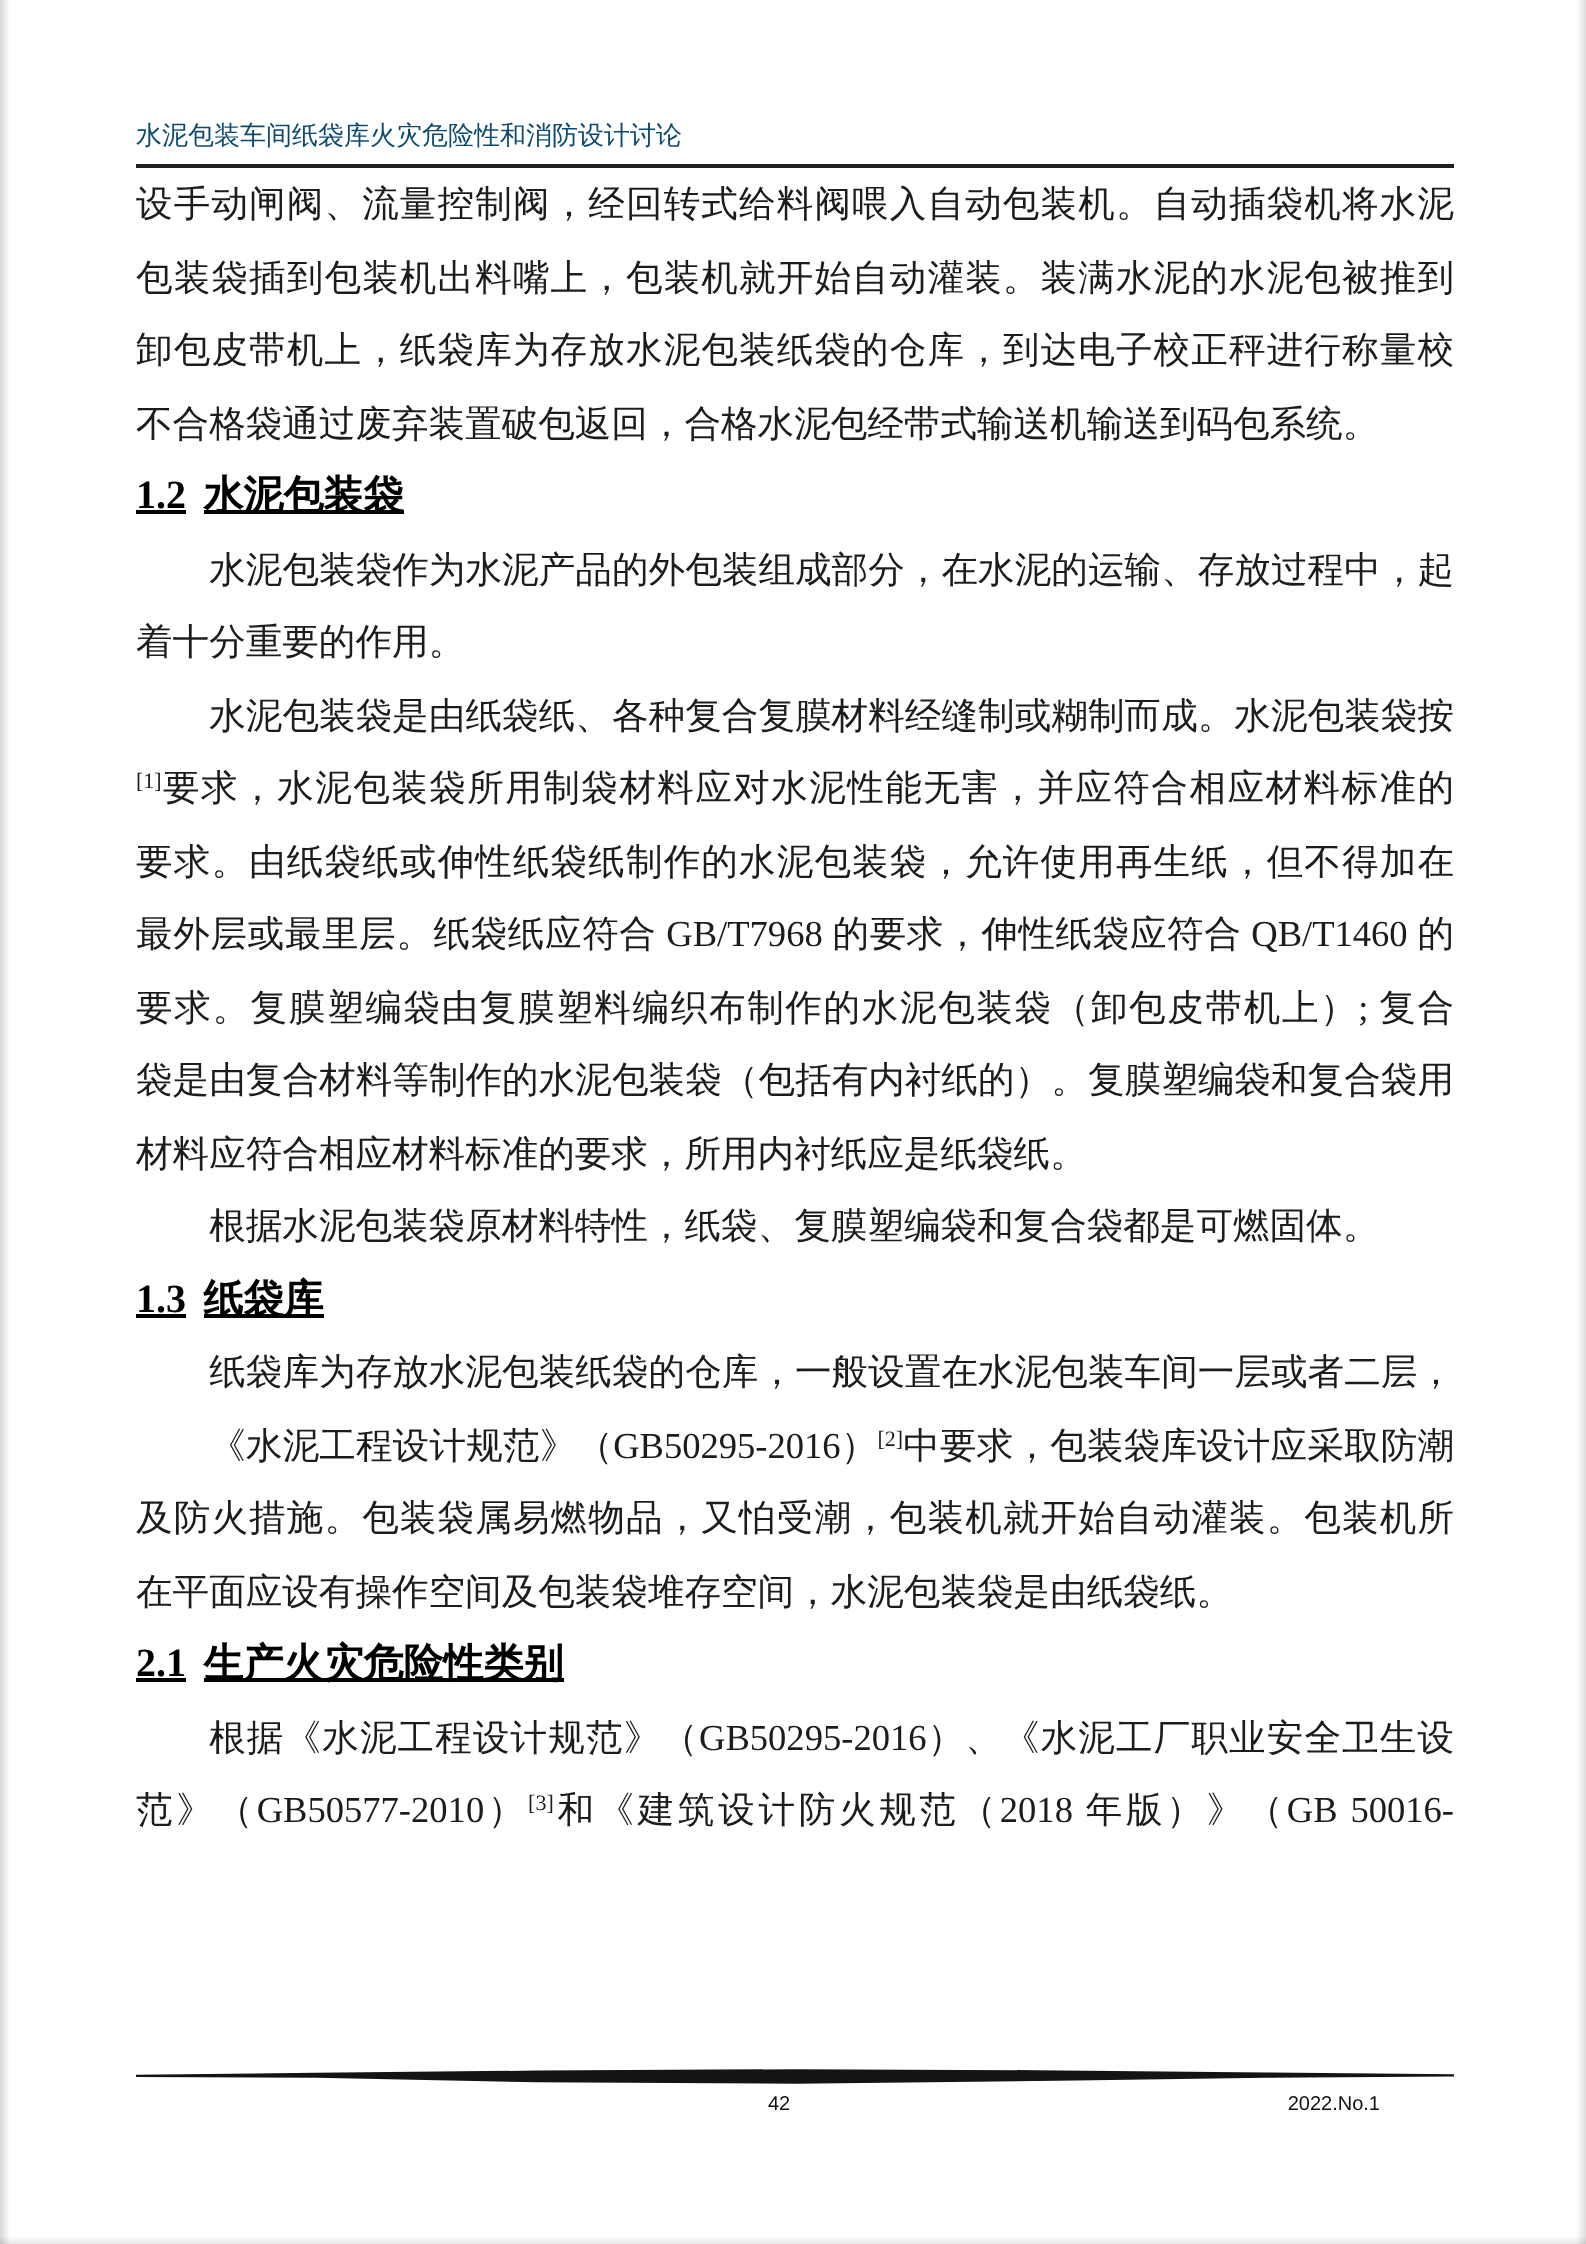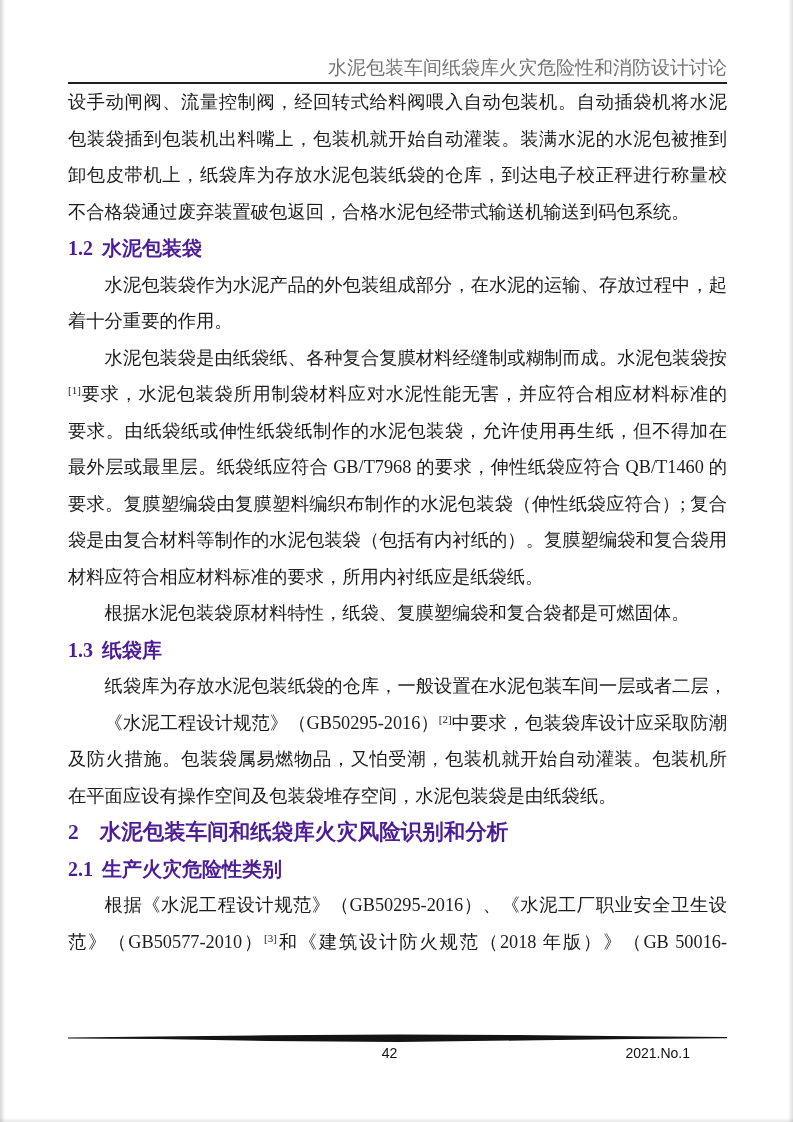--- a/index.html
+++ b/index.html
@@ -10,45 +10,45 @@
   
   .edge-left  { position:absolute; left:0; top:0; bottom:0; width:5px;
                 background:linear-gradient(to right, rgba(0,0,0,0.16), rgba(0,0,0,0)); }
   .edge-right { position:absolute; right:0; top:0; bottom:0; width:5px;
                 background:linear-gradient(to left, rgba(0,0,0,0.13), rgba(0,0,0,0)); }
   .edge-bottom{ position:absolute; left:0; right:0; bottom:0; height:4px;
                 background:linear-gradient(to top, rgba(0,0,0,0.10), rgba(0,0,0,0)); }
 
   
   .running-title { position:absolute; left:68px; width:659px; top:56px; height:24px;
-                   font-size:19px; line-height:24px; text-align:right; color:#737373; }
+                   font-size:13px; line-height:24px; text-align:left; color:#0c4a6e; }
   .header-rule { position:absolute; left:68px; width:659px; top:82px; height:0;
                  border-top:2px solid #1f1f1f; }
 
   
   .doc-body { position:absolute; left:68px; width:659px; top:84px; }
   .line { font-size:18.3px; line-height:36.5px; height:36.5px;
           text-align:justify; text-align-last:justify; text-justify:inter-character;
           overflow:hidden; }
   .line.last { text-align-last:left; }
   .line.indent { text-indent:2em; }
   .line sup { font-size:11px; line-height:0; vertical-align:6px; letter-spacing:0; }
 
   .heading { height:36.5px; line-height:36.5px; font-weight:bold; white-space:nowrap;
-             font-family:"Liberation Sans","DejaVu Sans",sans-serif; color:#4c1d95; }
+             font-family:"Liberation Sans","DejaVu Sans",sans-serif; color:#000000;text-decoration:underline; }
   .heading .hnum { font-family:"Liberation Serif","DejaVu Serif",serif; font-weight:bold; }
   .heading.lvl2 { font-size:20px; }
   .heading.lvl2 .hnum { margin-right:9px; }
   .heading.lvl1 { font-size:21.5px; }
   .heading.lvl1 .hnum { margin-right:21px; }
 
   
   .footer-rule { position:absolute; left:68px; top:1034px; width:659px; height:10px; }
   .footer-row { position:absolute; left:68px; width:659px; top:1044px; height:18px;
-                font-family:"Liberation Sans","DejaVu Sans",sans-serif; font-size:14px;
+                font-family:"Liberation Sans","DejaVu Sans",sans-serif; font-size:10px;
                 line-height:18px; color:#111; }
   .page-number { position:absolute; left:0; right:0; text-align:center;
                  transform:translateX(-8px); }
   .issue-label { position:absolute; right:37px; }
 </style>
 </head>
 <body>
 
 <div class="page">
 
@@ -64,38 +64,37 @@
       <div class="line">包装袋插到包装机出料嘴上，包装机就开始自动灌装。装满水泥的水泥包被推到</div>
       <div class="line">卸包皮带机上，纸袋库为存放水泥包装纸袋的仓库，到达电子校正秤进行称量校验，</div>
       <div class="line last">不合格袋通过废弃装置破包返回，合格水泥包经带式输送机输送到码包系统。</div>
       <div class="heading lvl2"><span class="hnum">1.2</span><span>水泥包装袋</span></div>
       <div class="line indent">水泥包装袋作为水泥产品的外包装组成部分，在水泥的运输、存放过程中，起</div>
       <div class="line last">着十分重要的作用。</div>
       <div class="line indent">水泥包装袋是由纸袋纸、各种复合复膜材料经缝制或糊制而成。水泥包装袋按</div>
       <div class="line"><sup>[1]</sup>要求，水泥包装袋所用制袋材料应对水泥性能无害，并应符合相应材料标准的</div>
       <div class="line">要求。由纸袋纸或伸性纸袋纸制作的水泥包装袋，允许使用再生纸，但不得加在</div>
       <div class="line">最外层或最里层。纸袋纸应符合 GB/T7968 的要求，伸性纸袋应符合 QB/T1460 的</div>
-      <div class="line">要求。复膜塑编袋由复膜塑料编织布制作的水泥包装袋（伸性纸袋应符合）; 复合</div>
+      <div class="line">要求。复膜塑编袋由复膜塑料编织布制作的水泥包装袋（卸包皮带机上）; 复合</div>
       <div class="line">袋是由复合材料等制作的水泥包装袋（包括有内衬纸的）。复膜塑编袋和复合袋用</div>
       <div class="line last">材料应符合相应材料标准的要求，所用内衬纸应是纸袋纸。</div>
       <div class="line indent last">根据水泥包装袋原材料特性，纸袋、复膜塑编袋和复合袋都是可燃固体。</div>
       <div class="heading lvl2"><span class="hnum">1.3</span><span>纸袋库</span></div>
       <div class="line indent">纸袋库为存放水泥包装纸袋的仓库，一般设置在水泥包装车间一层或者二层，</div>
       <div class="line indent">《水泥工程设计规范》（GB50295-2016）<sup>[2]</sup>中要求，包装袋库设计应采取防潮</div>
       <div class="line">及防火措施。包装袋属易燃物品，又怕受潮，包装机就开始自动灌装。包装机所</div>
       <div class="line last">在平面应设有操作空间及包装袋堆存空间，水泥包装袋是由纸袋纸。</div>
-      <div class="heading lvl1"><span class="hnum">2</span><span>水泥包装车间和纸袋库火灾风险识别和分析</span></div>
       <div class="heading lvl2"><span class="hnum">2.1</span><span>生产火灾危险性类别</span></div>
       <div class="line indent">根据《水泥工程设计规范》（GB50295-2016）、《水泥工厂职业安全卫生设计规</div>
       <div class="line">范》（GB50577-2010）<sup>[3]</sup>和《建筑设计防火规范（2018 年版）》（GB 50016-2014）</div>
     </div>
 
   <svg class="footer-rule" viewBox="0 0 659 10" preserveAspectRatio="none">
     <polygon fill="#141414" points="0,3.4 90,2.4 200,1.3 330,0.6 450,1.1 565,2.2 659,3.1
                                     659,4.3 565,4.9 470,6.3 330,7.9 200,7.1 90,4.9 0,4.5"></polygon>
   </svg>
 
   <div class="footer-row">
     <span class="page-number">42</span>
-    <span class="issue-label">2021.No.1</span>
+    <span class="issue-label">2022.No.1</span>
   </div>
 
 </div>
 
 </body></html>

